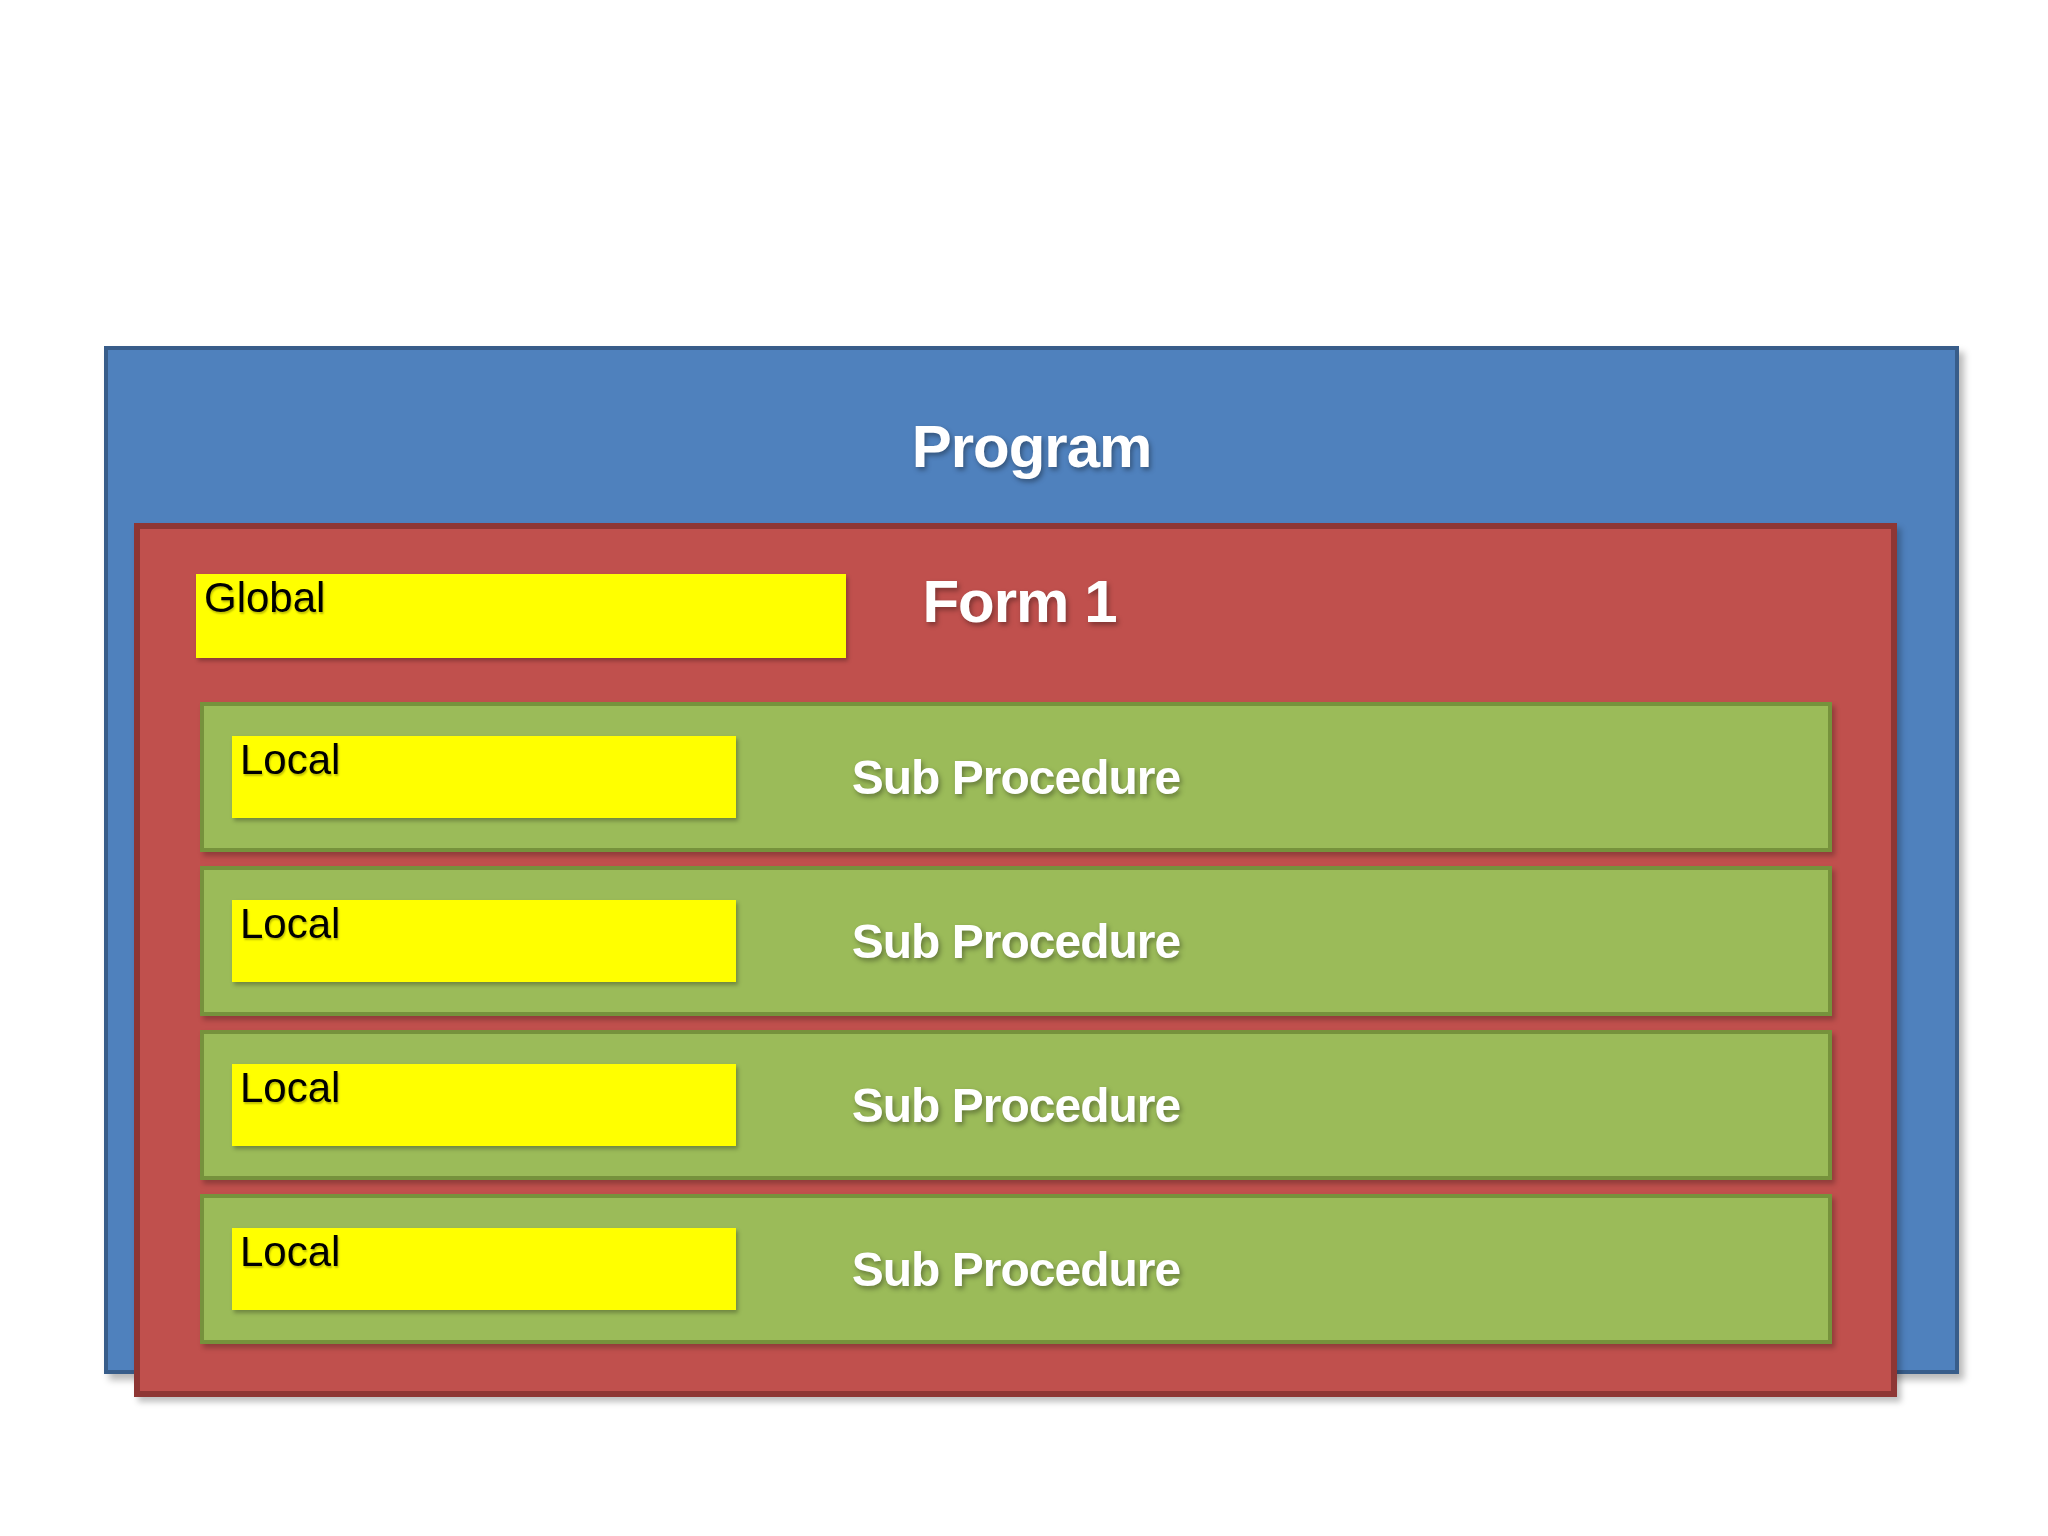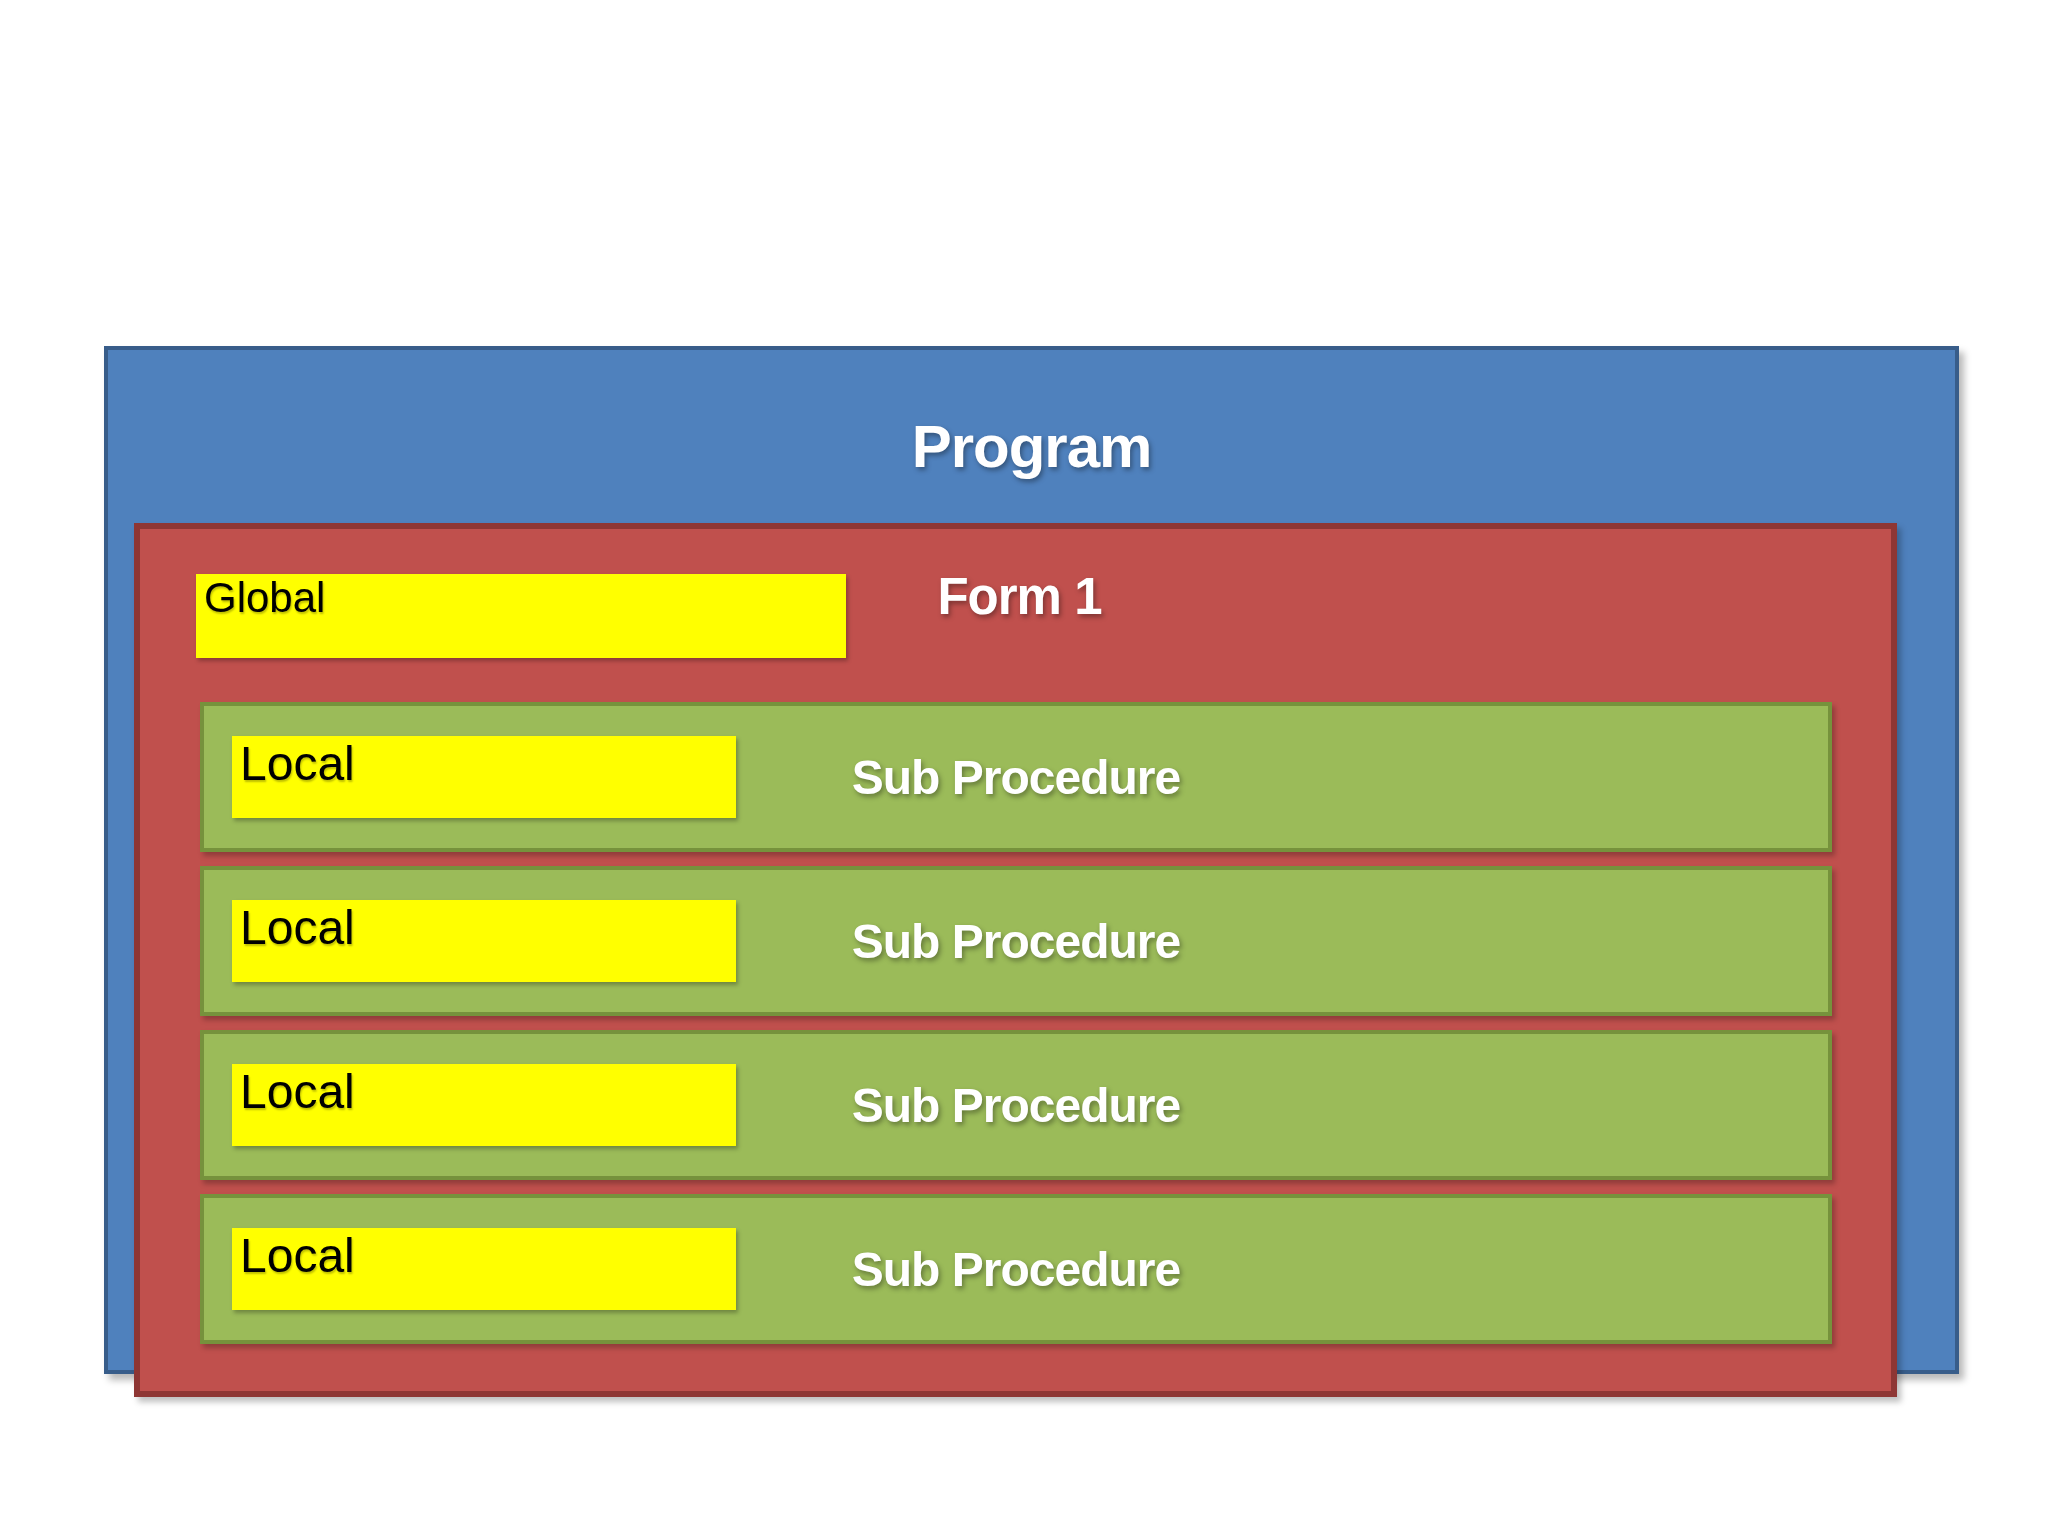--- a/index.html
+++ b/index.html
@@ -47,21 +47,21 @@
     left: 26px; top: 173px;
     width: 1763px; height: 874px;
     background: var(--form-fill);
     border: 6px solid var(--form-border);
     box-shadow: 4px 5px 6px rgba(0,0,0,0.25);
   }
   .form-title {
     position: absolute;
     left: 0; right: 0; top: 38px;
     text-align: center;
-    font-size: 51px;
+    font-size: 60px;
     font-weight: 700;
     letter-spacing: -1px;
     color: var(--text-light);
     text-shadow: 2px 3px 5px rgba(0,0,0,0.35);
     margin-left: 8px;
   }
 
   .variable-box {
     background: var(--variable-fill);
     display: flex;
@@ -101,21 +101,21 @@
     font-size: 48px;
     font-weight: 700;
     letter-spacing: -1px;
     color: var(--text-light);
     text-shadow: 2px 3px 5px rgba(0,0,0,0.35);
   }
   .local-box {
     position: absolute;
     left: 28px; top: 30px;
     width: 504px; height: 82px;
-    font-size: 48px;
+    font-size: 42px;
     z-index: 1;
   }
 </style>
 </head>
 <body>
 
 <div class="canvas">
 
   <div class="program-box">
     <div class="program-title">Program</div>

